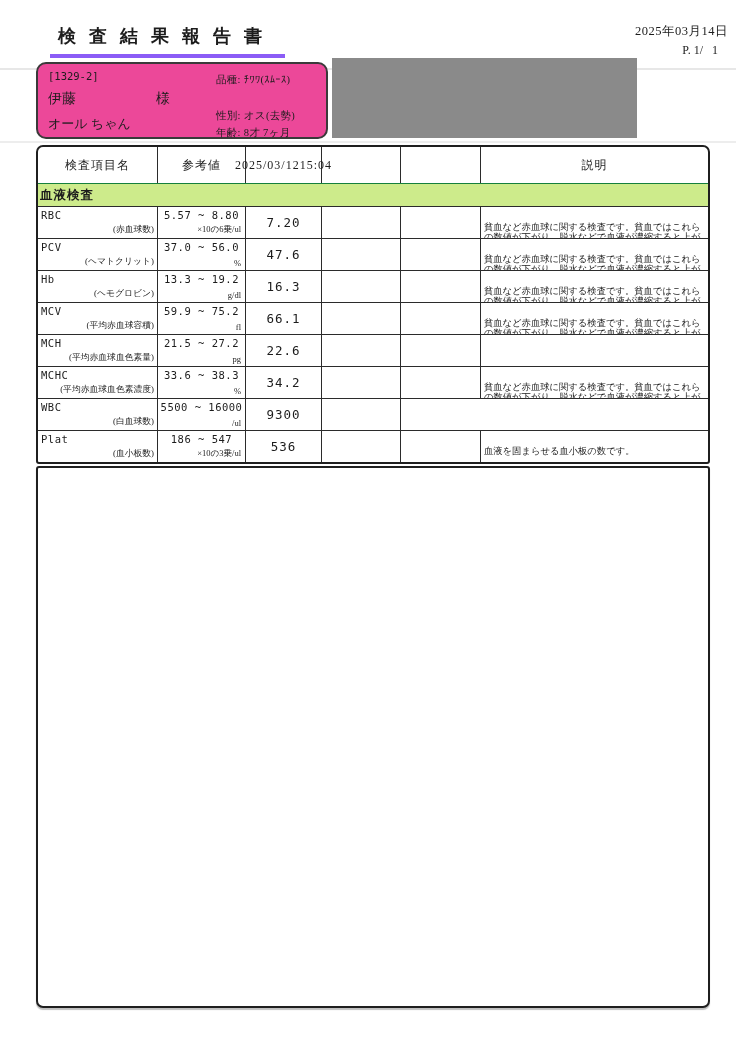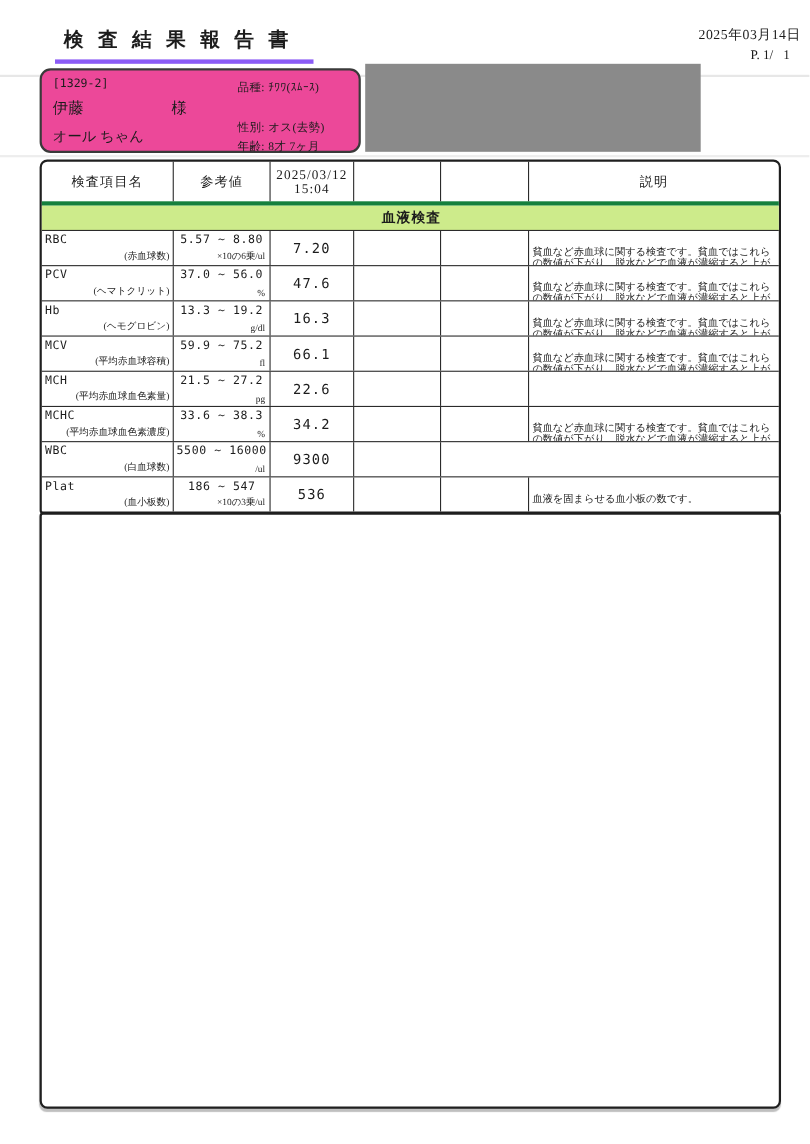--- a/index.html
+++ b/index.html
@@ -55,30 +55,30 @@
     position:absolute;left:36px;top:145px;width:674px;box-sizing:border-box;
     border:2px solid #1f1f1f;border-radius:7px 7px 3px 3px;background:#fff;
   }
   .grid-row{
     display:grid;grid-template-columns:120px 88px 76px 79px 80px 1fr;
   }
   .grid-row .cell{
     border-right:1px solid #2b2b2b;position:relative;box-sizing:border-box;min-width:0;
   }
   .grid-row .cell:last-child{border-right:none;}
-  #table-header{height:36px;border-bottom:4px solid #15803d;}
+  #table-header{height:36px;border-bottom:1px solid #15803d;}
   #table-header .cell{
     display:flex;align-items:center;justify-content:center;
     font-size:12px;letter-spacing:1px;text-align:center;
   }
-  #header-datetime{flex-direction:column;font-size:10px;letter-spacing:0;line-height:12px;}
+  #header-datetime{flex-direction:row;font-size:10px;letter-spacing:0;line-height:12px;}
 
   #section-band{
     height:22px;background:#cdeb8b;border-bottom:1px solid #2b2b2b;
-    display:flex;align-items:center;justify-content:center;
+    display:flex;align-items:center;
   }
   #section-band .s{font-size:12.5px;font-weight:700;padding-left:2px;letter-spacing:1px;}
 
   .data-row{height:31px;border-bottom:1px solid #2b2b2b;}
   .data-row:last-child{border-bottom:none;}
 
   .c-item .code{position:absolute;left:3px;top:2px;font-size:10.5px;letter-spacing:0.5px;}
   .c-item .jname{position:absolute;right:3px;bottom:2px;font-size:8.8px;}
   .c-ref .range{display:block;text-align:center;margin-top:2px;font-size:10.5px;letter-spacing:0.5px;}
   .c-ref .unit{position:absolute;right:4px;bottom:2px;font-size:8.5px;}

